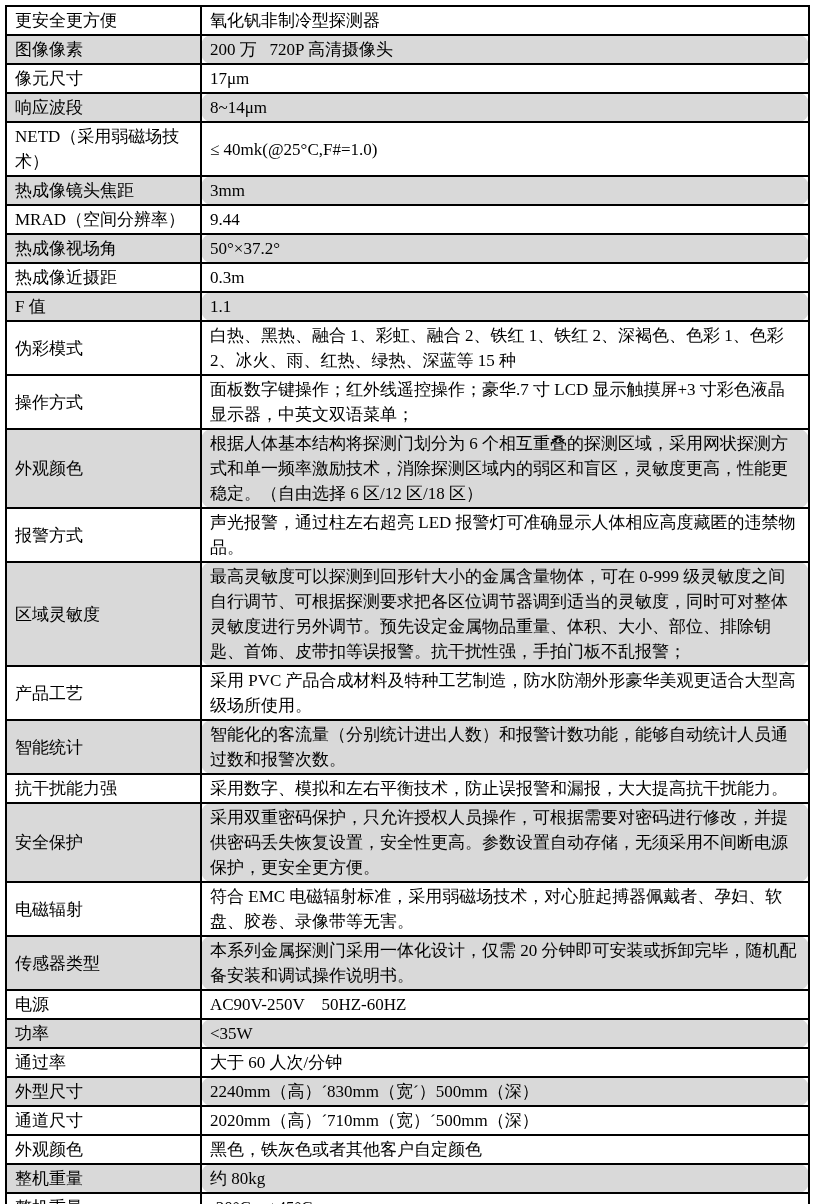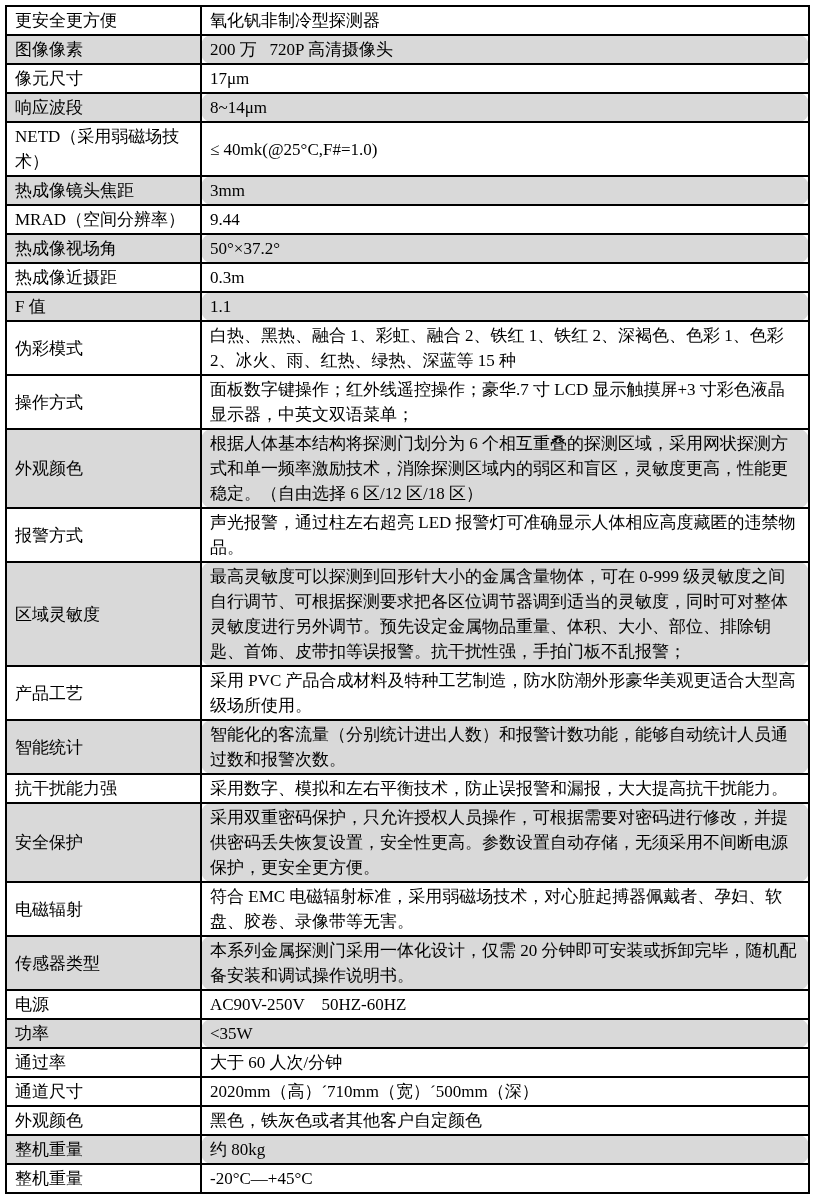--- a/index.html
+++ b/index.html
@@ -164,20 +164,24 @@
   <tr class="shaded">
     <td class="cell-label">功率</td>
     <td class="cell-value">&lt;35W</td>
   </tr>
 
   <tr>
     <td class="cell-label">通过率</td>
     <td class="cell-value">大于 60 人次/分钟</td>
   </tr>
 
+  <tr class="shaded">
+    <td class="cell-label">外型尺寸</td>
+    <td class="cell-value">2240mm（高）´830mm（宽´）500mm（深）</td>
+  </tr>
 
   <tr>
     <td class="cell-label">通道尺寸</td>
     <td class="cell-value">2020mm（高）´710mm（宽）´500mm（深）</td>
   </tr>
 
   <tr>
     <td class="cell-label">外观颜色</td>
     <td class="cell-value">黑色，铁灰色或者其他客户自定颜色</td>
   </tr>

